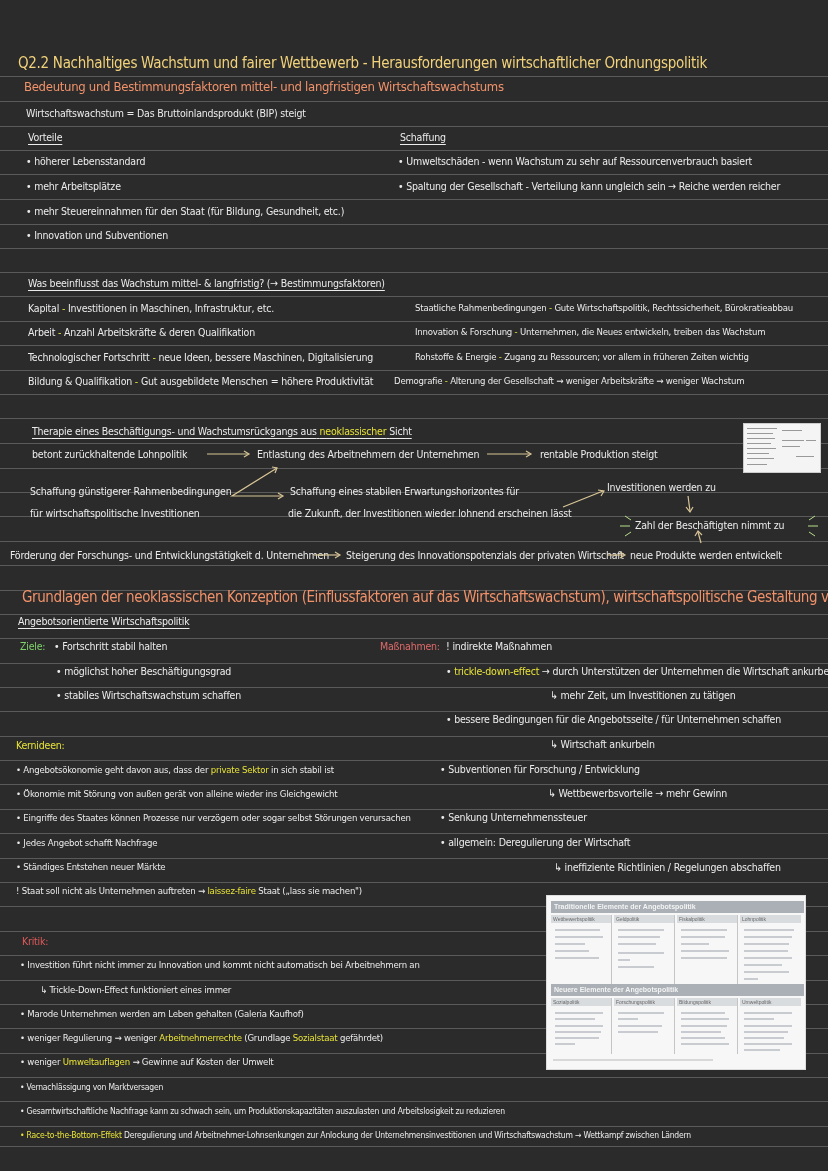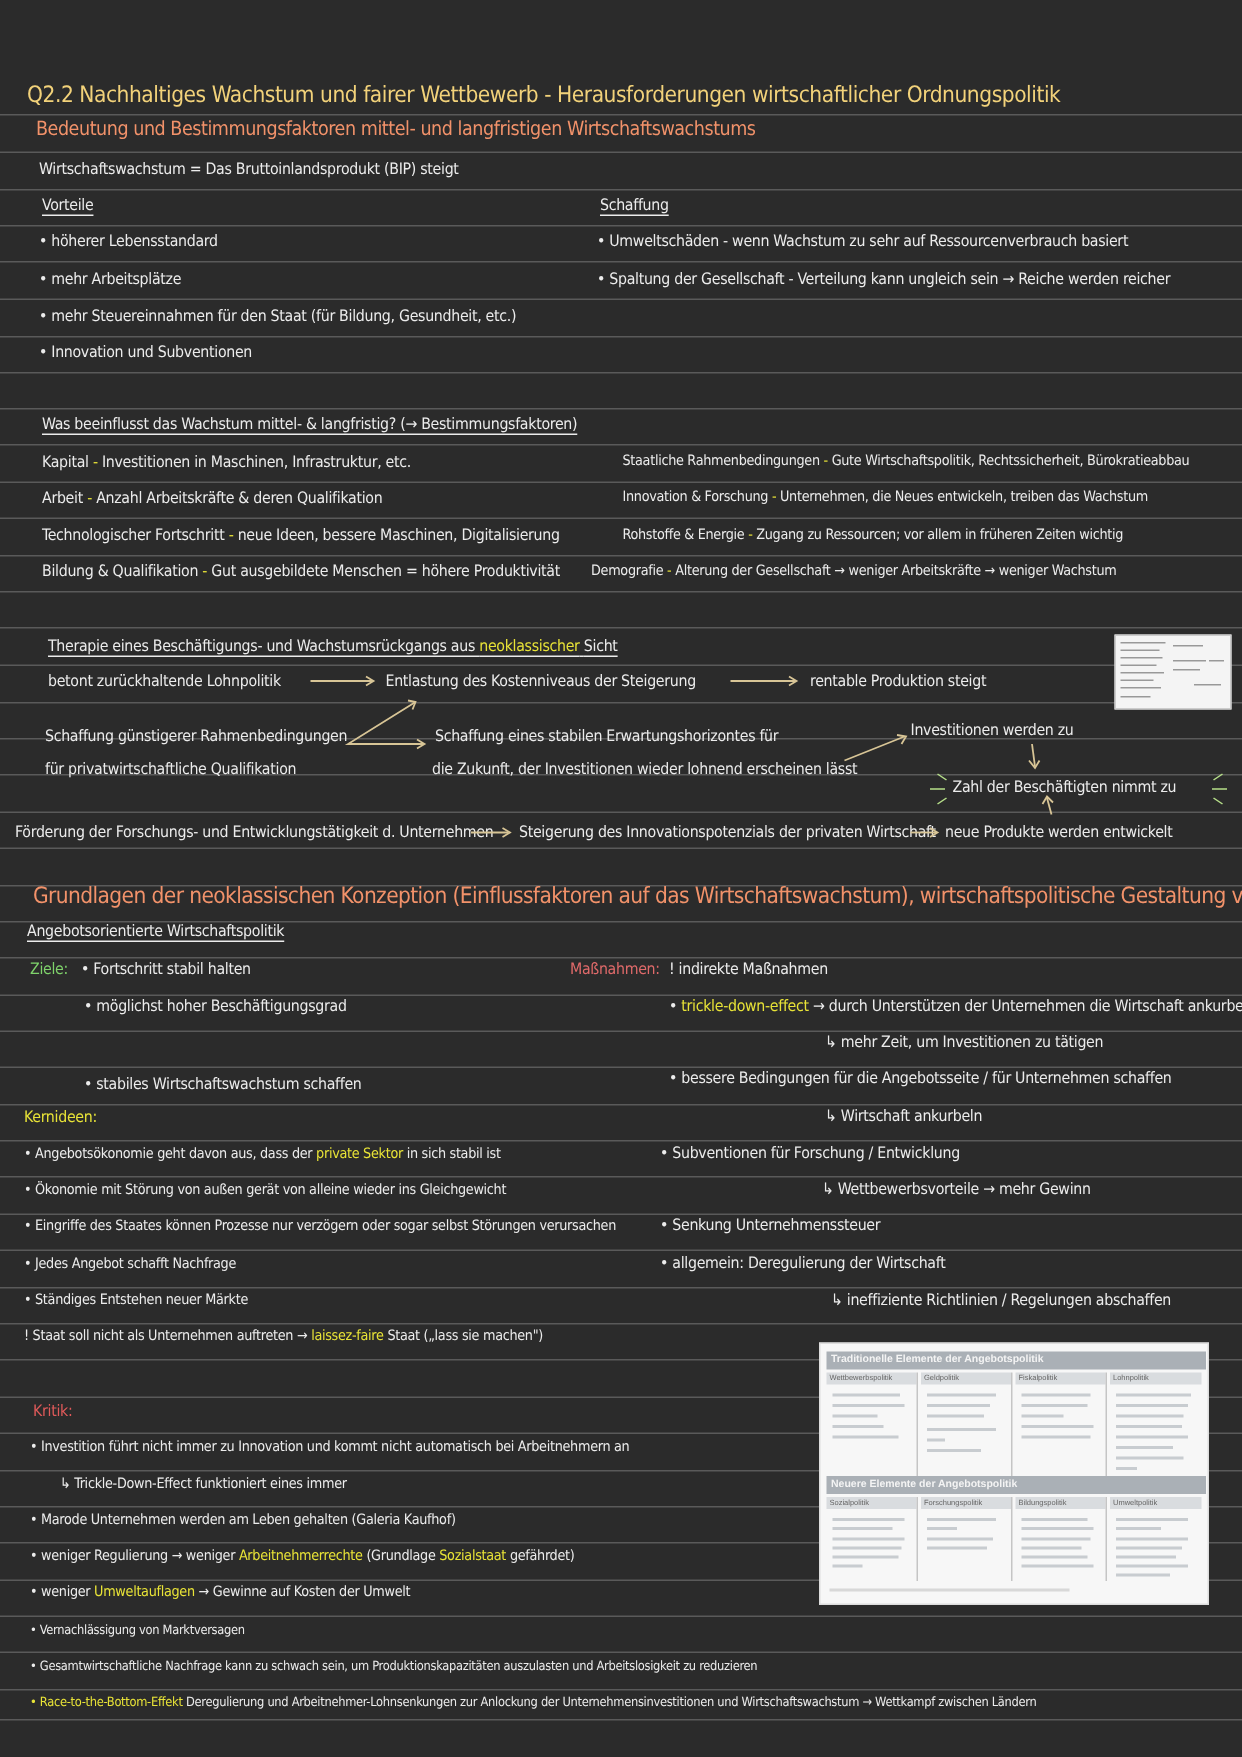--- a/index.html
+++ b/index.html
@@ -133,24 +133,24 @@
   <span class="yellow"> - </span>
   <span>Alterung der Gesellschaft → weniger Arbeitskräfte → weniger Wachstum</span>
 </div>
 
 <div class="t u" style="left:32px;top:424px">
   <span>Therapie eines Beschäftigungs- und Wachstumsrückgangs aus</span>
   <span class="yellow">neoklassischer</span>
   <span>Sicht</span>
 </div>
 <div class="t" style="left:32px;top:447px">betont zurückhaltende Lohnpolitik</div>
-<div class="t" style="left:257px;top:447px">Entlastung des Kostenniveaus der Steigerung</div>
+<div class="t" style="left:257px;top:447px">Entlastung des Arbeitnehmern der Unternehmen</div>
 <div class="t" style="left:540px;top:447px">rentable Produktion steigt</div>
 <div class="t" style="left:30px;top:484px">Schaffung günstigerer Rahmenbedingungen</div>
-<div class="t" style="left:30px;top:506px">für privatwirtschaftliche Qualifikation</div>
+<div class="t" style="left:30px;top:506px">für wirtschaftspolitische Investitionen</div>
 <div class="t" style="left:290px;top:484px">Schaffung eines stabilen Erwartungshorizontes für</div>
 <div class="t" style="left:288px;top:506px">die Zukunft, der Investitionen wieder lohnend erscheinen lässt</div>
 <div class="t" style="left:607px;top:480px">Investitionen werden zu</div>
 <div class="t" style="left:635px;top:518px">Zahl der Beschäftigten nimmt zu</div>
 <div class="t" style="left:10px;top:548px">Förderung der Forschungs- und Entwicklungstätigkeit d. Unternehmen</div>
 <div class="t" style="left:346px;top:548px">Steigerung des Innovationspotenzials der privaten Wirtschaft</div>
 <div class="t" style="left:630px;top:548px">neue Produkte werden entwickelt</div>
 
 <svg class="ar" style="left:0;top:0" width="828" height="600">
   <g stroke="#d8c596" stroke-width="1.2" fill="none">
@@ -196,21 +196,21 @@
   <i style="left:38px;top:22px;width:18px"></i>
     <i style="left:62px;top:16px;width:10px"></i>
   <i style="left:52px;top:32px;width:18px"></i>
 </div>
 
 <div class="t h3" style="left:22px;top:590px">Grundlagen der neoklassischen Konzeption (Einflussfaktoren auf das Wirtschaftswachstum), wirtschaftspolitische Gestaltung von Angebotsbedingungen</div>
 <div class="t u" style="left:18px;top:614px">Angebotsorientierte Wirtschaftspolitik</div>
 <div class="t green" style="left:20px;top:639px">Ziele:</div>
 <div class="t" style="left:54px;top:639px">• Fortschritt stabil halten</div>
 <div class="t" style="left:56px;top:664px">• möglichst hoher Beschäftigungsgrad</div>
-<div class="t" style="left:56px;top:716px">• stabiles Wirtschaftswachstum schaffen</div>
+<div class="t" style="left:56px;top:688px">• stabiles Wirtschaftswachstum schaffen</div>
 
 <div class="t pink" style="left:380px;top:639px">Maßnahmen:</div>
 <div class="t" style="left:446px;top:639px">! indirekte Maßnahmen</div>
 
 <div class="t" style="left:446px;top:664px">
   <span>•</span>
   <span class="yellow">trickle-down-effect</span>
   <span>→ durch Unterstützen der Unternehmen die Wirtschaft ankurbeln</span>
 </div>
 <div class="t" style="left:550px;top:688px">↳ mehr Zeit, um Investitionen zu tätigen</div>

